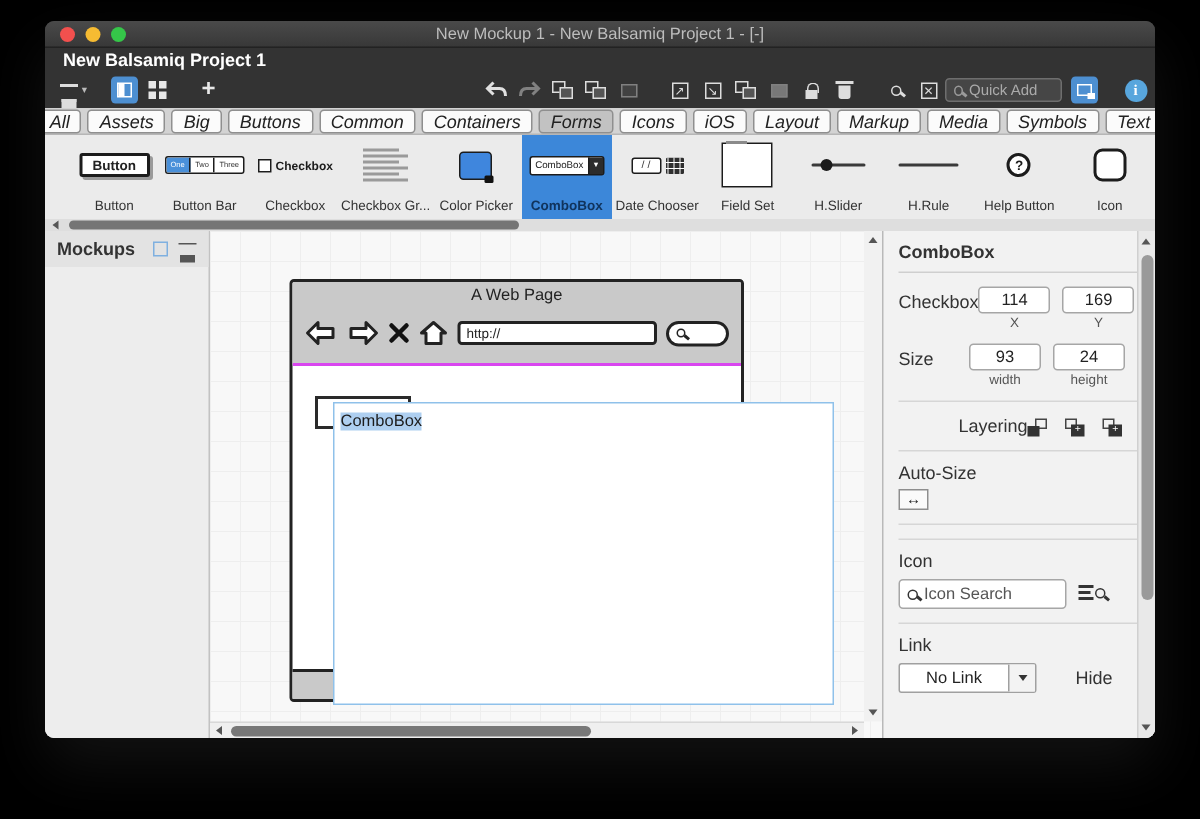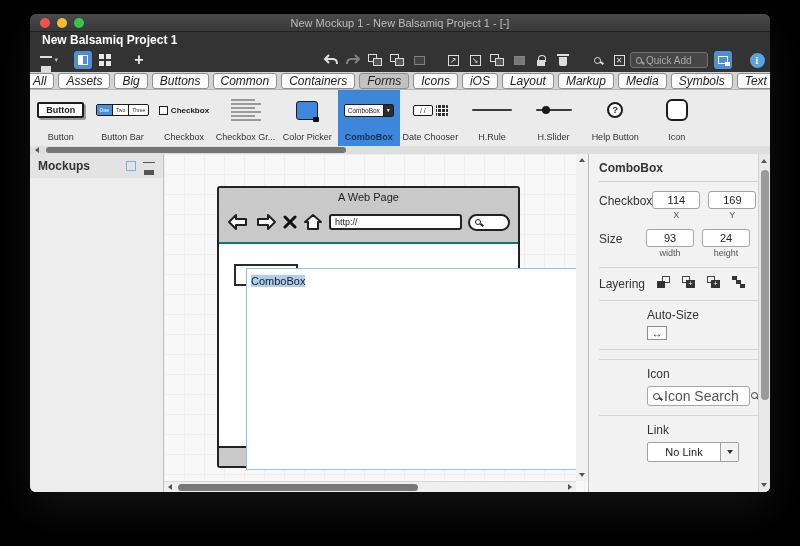--- a/index.html
+++ b/index.html
@@ -71,21 +71,21 @@
                  align-items:center; justify-content:center; font-family:"Liberation Serif",serif;}
 
   
   .tabrow { height:18px; background:#d3d3d3; border-bottom:1px solid #b6b6b6;
             display:flex; align-items:center; justify-content:center; gap:4px; }
   .tab { font-size:12px; color:#222; background:#fbfbfb; border:1px solid #8f8f8f;
          border-radius:3px; padding:1px 7px; line-height:12px;font-style:italic; }
   .tab.sel { background:#c2c2c2; }
 
   
-  .palette { height:56px; background:#ebebeb; display:flex; }
+  .palette { height:56px; background:#ebebeb; display:flex;padding-left:16px; }
   .pal-item { width:61.6px; display:flex; flex-direction:column; align-items:center;
               justify-content:flex-end; padding-bottom:4px; position:relative; }
   .pal-item .art { position:absolute; top:0; bottom:16px; left:0; right:0;
                    display:flex; align-items:center; justify-content:center; }
   .pal-label { font-size:9px; color:#333; white-space:nowrap; }
   .pal-item.sel { background:#3c87d9; }
   .pal-item.sel .pal-label { color:#10335c; font-weight:bold; }
   .sk-button { border:2px solid #1c1c1c; border-radius:2px; background:#fff;
                font-size:9px; font-weight:bold; color:#222; padding:1px 7px;
                box-shadow:2px 2px 0 #9a9a9a; }
@@ -135,21 +135,21 @@
   .arrow-l { border-top:3px solid transparent; border-bottom:3px solid transparent; border-right:4px solid #555; }
   .arrow-r { border-top:3px solid transparent; border-bottom:3px solid transparent; border-left:4px solid #555; }
   .arrow-u { border-left:3px solid transparent; border-right:3px solid transparent; border-bottom:4px solid #555; }
   .arrow-d { border-left:3px solid transparent; border-right:3px solid transparent; border-top:4px solid #555; }
   .pal-scroll .arrow-l { position:absolute; left:5px; top:1px; }
 
   
   .main { display:flex; height:338px; background:#f0f0f0; }
 
   
-  .sidebar { width:134px; background:#ededed; border-right:1px solid #c2c2c2;
+  .sidebar { width:110px; background:#ededed; border-right:1px solid #c2c2c2;
              display:flex; flex-direction:column; }
   .sb-header { height:24px; display:flex; align-items:center; padding:0 8px;
                background:#e3e3e3; }
   .sb-title { font-weight:bold; font-size:12px; color:#333; flex:1; }
   .sb-sq { width:10px; height:10px; border:1.5px solid #7fb0e0; margin-right:7px; }
   .sb-burger { width:12px; height:8px; border-top:1.5px solid #555;
                box-shadow:0 3px 0 -1px #555, 0 6px 0 -1px #555; }
   .sb-selected { background:#3a86d6; height:120px; display:flex; flex-direction:column;
                  align-items:center; padding-top:10px; }
   .mini-mockup { width:62px; height:80px; background:#fff; border:1px solid #888;
@@ -165,21 +165,21 @@
                background:#c9c9c9; border-top:1px solid #999; }
   .sb-item-label { color:#fff; font-size:11px; font-weight:bold; margin-top:8px; }
 
   
   .canvas { flex:1; position:relative; background:#f8f8f8; overflow:hidden;
             background-image:linear-gradient(#eeeeee 1px, transparent 1px),
                              linear-gradient(90deg,#eeeeee 1px, transparent 1px);
             background-size:20px 20px; }
   .browser { position:absolute; left:53px; top:32px; width:303px; height:282px;
              border:2px solid #222; border-radius:3px; background:#fff; }
-  .br-titlebar { height:56px; background:#c9c9c9; border-bottom:2px solid #0f766e;
+  .br-titlebar { height:56px; background:#c9c9c9; border-bottom:2px solid #d946ef;
                  border-radius:1px 1px 0 0; position:relative; }
   .br-title { text-align:center; font-size:11px; color:#222; padding-top:3px; }
   .br-chrome { position:absolute; left:8px; right:8px; top:20px; height:28px;
                display:flex; align-items:center; gap:6px; }
   .br-url { flex:1; height:16px; border:2px solid #222; border-radius:3px; background:#fff;
             font-size:9px; color:#222; display:flex; align-items:center; padding-left:4px; }
   .br-search { width:42px; height:17px; border:2px solid #222; border-radius:9px;
                background:#fff; display:flex; align-items:center; padding-left:5px; }
   .br-search .mag { width:6px; height:6px; border-color:#222; } .br-search .mag:after { background:#222; }
   .br-foot { position:absolute; left:0; right:0; bottom:0; height:20px; background:#c9c9c9;
@@ -205,21 +205,21 @@
   .ins-inner { position:absolute; left:0; top:0; right:12px; bottom:0; padding:0 0 0 10px; }
   .ins-header { font-weight:bold; padding:7px 0 6px; border-bottom:1px solid #cfcfcf; }
   .ins-row { display:flex; align-items:flex-start; margin-top:9px; }
   .ins-lab { width:58px; padding-top:3px; }
   .num-group { display:flex; flex-direction:column; align-items:center; margin-right:8px; }
   .num-input { width:48px; height:18px; border:1px solid #a6a6a6; border-radius:3px;
                background:#fff; text-align:center; font-size:11px; color:#222;
                font-family:inherit; }
   .sub-lab { font-size:9px; color:#555; margin-top:1px; }
   .ins-div { border:none; border-top:1px solid #d6d6d6; margin:9px 0 0; }
-  .ins-sec { margin-top:7px;margin-left:48px; }
+  .ins-sec { margin-top:7px; }
   .lay-icons { display:flex; gap:12px; align-items:center; padding-top:2px; }
   .li1 { position:relative; width:13px; height:12px; }
   .li1 i { position:absolute; width:8px; height:7px; }
   .li1 i.b { right:0; top:0; border:1.5px solid #444; }
   .li1 i.f { left:0; bottom:0; background:#333; }
   .li-plus { position:relative; width:13px; height:12px; }
   .li-plus i.b { position:absolute; left:0; top:0; width:8px; height:7px; border:1.5px solid #444; }
   .li-plus i.f { position:absolute; right:0; bottom:0; width:9px; height:8px; background:#333;
                  color:#fff; font-size:7px; line-height:8px; text-align:center; font-style:normal; }
   .li4 { position:relative; width:13px; height:12px; }
@@ -227,21 +227,21 @@
   .li4 i:nth-child(1){ left:0; top:0; } .li4 i:nth-child(2){ left:4px; top:4px; }
   .li4 i:nth-child(3){ left:8px; top:8px; }
   .autosize-icon { width:20px; height:14px; border:1px solid #8e8e8e; background:#fafafa;
                    display:flex; align-items:center; justify-content:center; font-size:10px;
                    color:#222; margin-top:4px; }
   .color-swatch { width:18px; height:15px; background:#161616; position:relative; margin-top:4px; }
   .color-swatch:after { content:""; position:absolute; right:0; bottom:0; width:5px; height:4px; background:#fff; }
   .iconsearch-row { display:flex; align-items:center; gap:8px; margin-top:5px; }
   .iconsearch { display:flex; align-items:center; gap:4px; width:112px; height:20px;
                 border:1px solid #a6a6a6; border-radius:3px; background:#fff; padding:0 5px; }
-  .iconsearch input { border:none; outline:none; width:80px; font-size:14px; color:#333;
+  .iconsearch input { border:none; outline:none; width:80px; font-size:11px; color:#333;
                       font-family:inherit; background:transparent; }
   .iconsearch input::placeholder { color:#555; }
   .listsearch { position:relative; width:18px; height:14px; }
   .listsearch i { position:absolute; left:0; height:1.5px; background:#333; }
   .listsearch i:nth-child(1){ top:1px; width:10px; } .listsearch i:nth-child(2){ top:5px; width:8px; }
   .listsearch i:nth-child(3){ top:9px; width:10px; }
   .listsearch .mag { position:absolute; right:0; top:3px; }
   .link-row { display:flex; align-items:center; margin-top:5px; }
   .select { display:flex; align-items:stretch; border:1px solid #a0a0a0; border-radius:2px;
             background:#fff; height:20px; }
@@ -449,29 +449,35 @@
       <span class="art">
           <span class="sk-date">
         <b>/ /</b>
             <span class="sk-cal"></span>
           </span>
         </span>
       <span class="pal-label">Date Chooser</span>
     </div>
     <div class="pal-item">
       <span class="art">
+          <span class="sk-fieldset"></span>
+        </span>
+      <span class="pal-label">Field Set</span>
+    </div>
+    <div class="pal-item">
+      <span class="art">
+          <span class="sk-hslider"></span>
+        </span>
+      <span class="pal-label">H.Slider</span>
+    </div>
+    <div class="pal-item">
+      <span class="art">
           <span class="sk-hrule"></span>
         </span>
       <span class="pal-label">H.Rule</span>
-    </div>
-    <div class="pal-item">
-      <span class="art">
-          <span class="sk-hslider"></span>
-        </span>
-      <span class="pal-label">H.Slider</span>
     </div>
     <div class="pal-item">
       <span class="art">
           <span class="sk-help">?</span>
         </span>
       <span class="pal-label">Help Button</span>
     </div>
     <div class="pal-item">
       <span class="art">
           <span class="sk-icon"></span>
@@ -562,21 +568,21 @@
             <input class="num-input" value="93" style="">
             <span class="sub-lab">width</span>
           </span>
           <span class="num-group">
             <input class="num-input" value="24" style="">
             <span class="sub-lab">height</span>
           </span>
         </div>
 
         <hr class="ins-div">
-        <div class="ins-row" style="margin-top:6px; align-items:flex-start;">
+        <div class="ins-row" style="margin-top:6px; align-items:flex-end;margin-left:40px;">
           <span class="ins-lab">Layering</span>
           <span class="lay-icons">
             <span class="li1">
                 <i class="b"></i>
                 <i class="f"></i>
               </span>
             <span class="li-plus">
                 <i class="b"></i>
                 <i class="f">+</i>
               </span>

